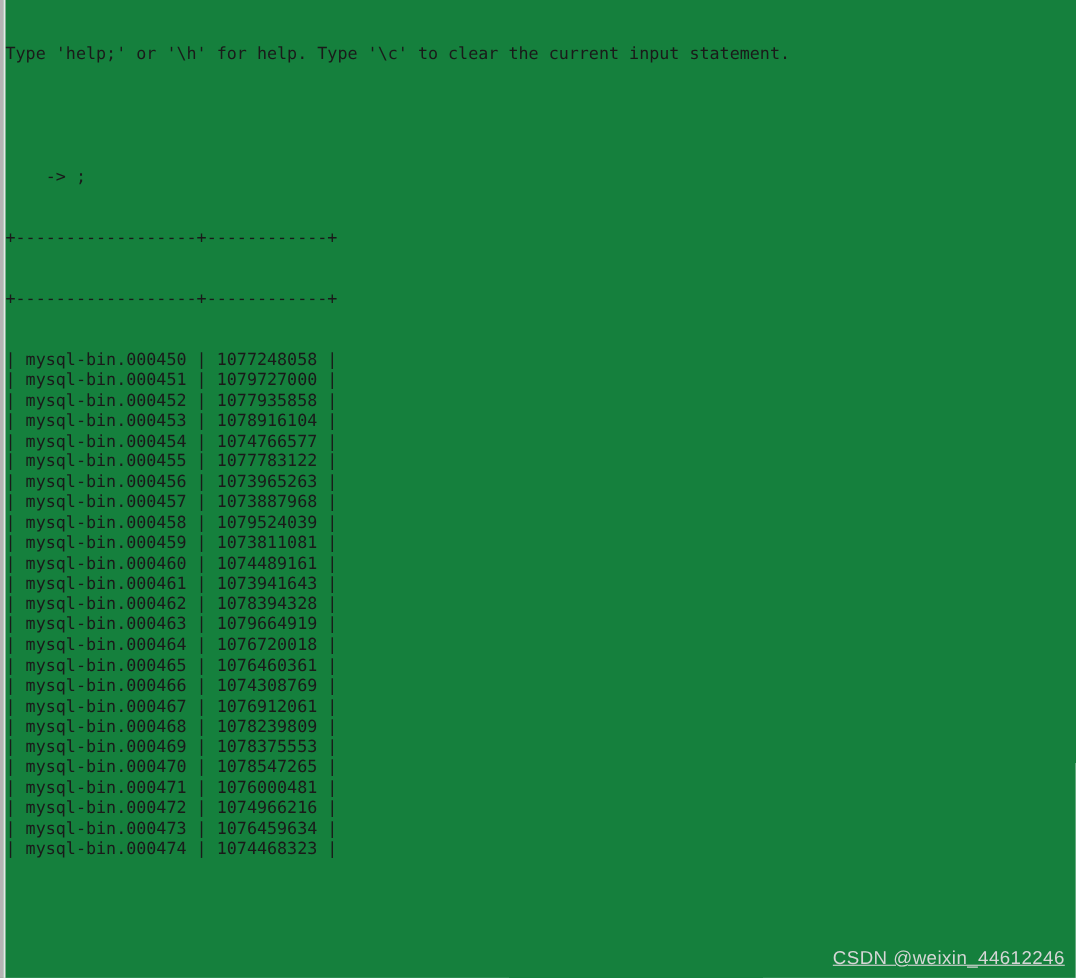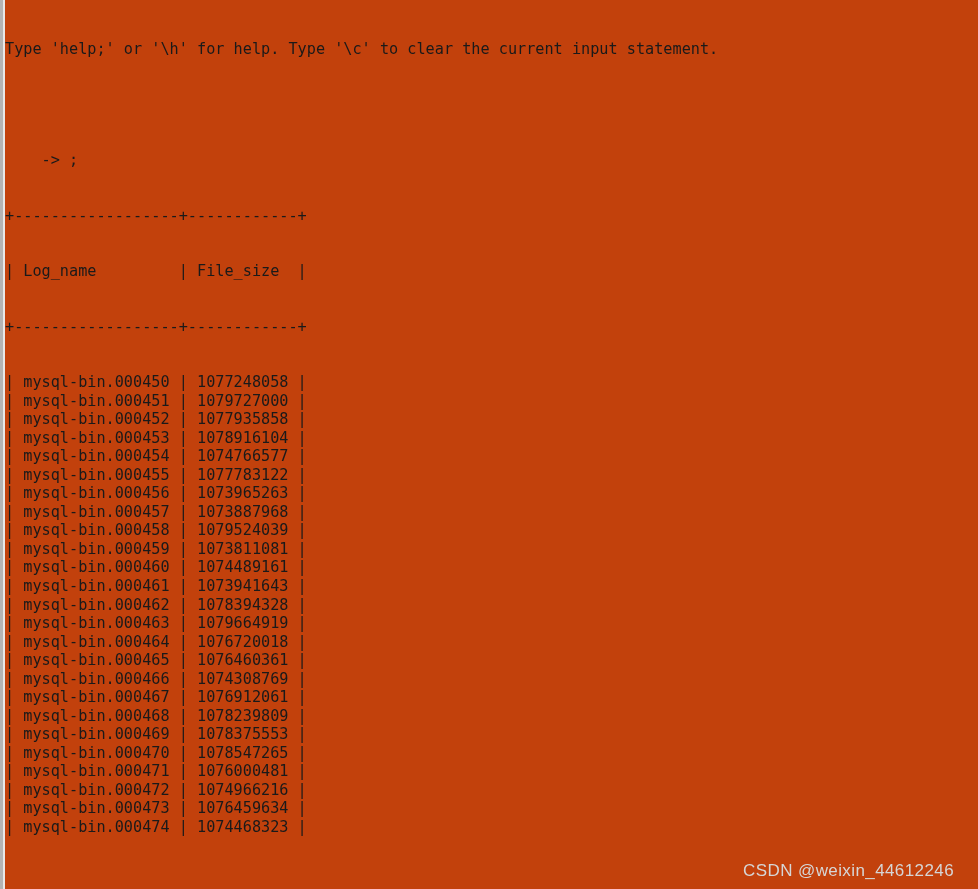--- a/index.html
+++ b/index.html
@@ -4,21 +4,21 @@
 <style>
   html, body {
     margin: 0;
     padding: 0;
     background: #ffffff;
   }
   #screen {
     position: relative;
     width: 978px;
     height: 889px;
-    background: #c2410c;
+    background: #15803d;
     overflow: hidden;
     font-family: "DejaVu Sans Mono", "Liberation Mono", monospace;
   }
   
   .win-edge-outer {
     position: absolute;
     left: 0; top: 0;
     width: 3px; height: 889px;
     background: #b4b4b4;
   }
@@ -45,42 +45,42 @@
     height: 18.52px;
     font-family: "DejaVu Sans Mono", "Liberation Mono", monospace;
   }
   .blankline { height: 18.52px; }
   #help-line { margin-top: 3px; }
   .rule, .sep {
     color: #1a1a1a;
   }
   #watermark {
     position: absolute;
-    right: 24px;
+    right: 10px;
     bottom: 8px;
     font-family: "Liberation Sans", "DejaVu Sans", sans-serif;
     font-size: 17px;
     color: #d6d6d6;
     letter-spacing: 0.4px;
     white-space: pre;
+    text-decoration: underline;
   }
 </style>
 </head>
 <body>
 
 <div id="screen">
 
   <div class="win-edge-outer"></div>
   <div class="win-edge-inner"></div>
 
   <div id="terminal">
     <div class="tline" id="help-line">Type 'help;' or '\h' for help. Type '\c' to clear the current input statement.</div>
     <div class="blankline"></div>
     <div class="tline">    -&gt; ;</div>
     <div class="tline rule">+------------------+------------+</div>
-    <div class="tline">| Log_name         | File_size  |</div>
     <div class="tline rule">+------------------+------------+</div>
     <div id="table-body"><div class="tline">| mysql-bin.000450 | 1077248058 |</div><div class="tline">| mysql-bin.000451 | 1079727000 |</div><div class="tline">| mysql-bin.000452 | 1077935858 |</div><div class="tline">| mysql-bin.000453 | 1078916104 |</div><div class="tline">| mysql-bin.000454 | 1074766577 |</div><div class="tline">| mysql-bin.000455 | 1077783122 |</div><div class="tline">| mysql-bin.000456 | 1073965263 |</div><div class="tline">| mysql-bin.000457 | 1073887968 |</div><div class="tline">| mysql-bin.000458 | 1079524039 |</div><div class="tline">| mysql-bin.000459 | 1073811081 |</div><div class="tline">| mysql-bin.000460 | 1074489161 |</div><div class="tline">| mysql-bin.000461 | 1073941643 |</div><div class="tline">| mysql-bin.000462 | 1078394328 |</div><div class="tline">| mysql-bin.000463 | 1079664919 |</div><div class="tline">| mysql-bin.000464 | 1076720018 |</div><div class="tline">| mysql-bin.000465 | 1076460361 |</div><div class="tline">| mysql-bin.000466 | 1074308769 |</div><div class="tline">| mysql-bin.000467 | 1076912061 |</div><div class="tline">| mysql-bin.000468 | 1078239809 |</div><div class="tline">| mysql-bin.000469 | 1078375553 |</div><div class="tline">| mysql-bin.000470 | 1078547265 |</div><div class="tline">| mysql-bin.000471 | 1076000481 |</div><div class="tline">| mysql-bin.000472 | 1074966216 |</div><div class="tline">| mysql-bin.000473 | 1076459634 |</div><div class="tline">| mysql-bin.000474 | 1074468323 |</div></div>
   </div>
 
   <div id="watermark">CSDN @weixin_44612246</div>
 
 </div>
 
 </body></html>

